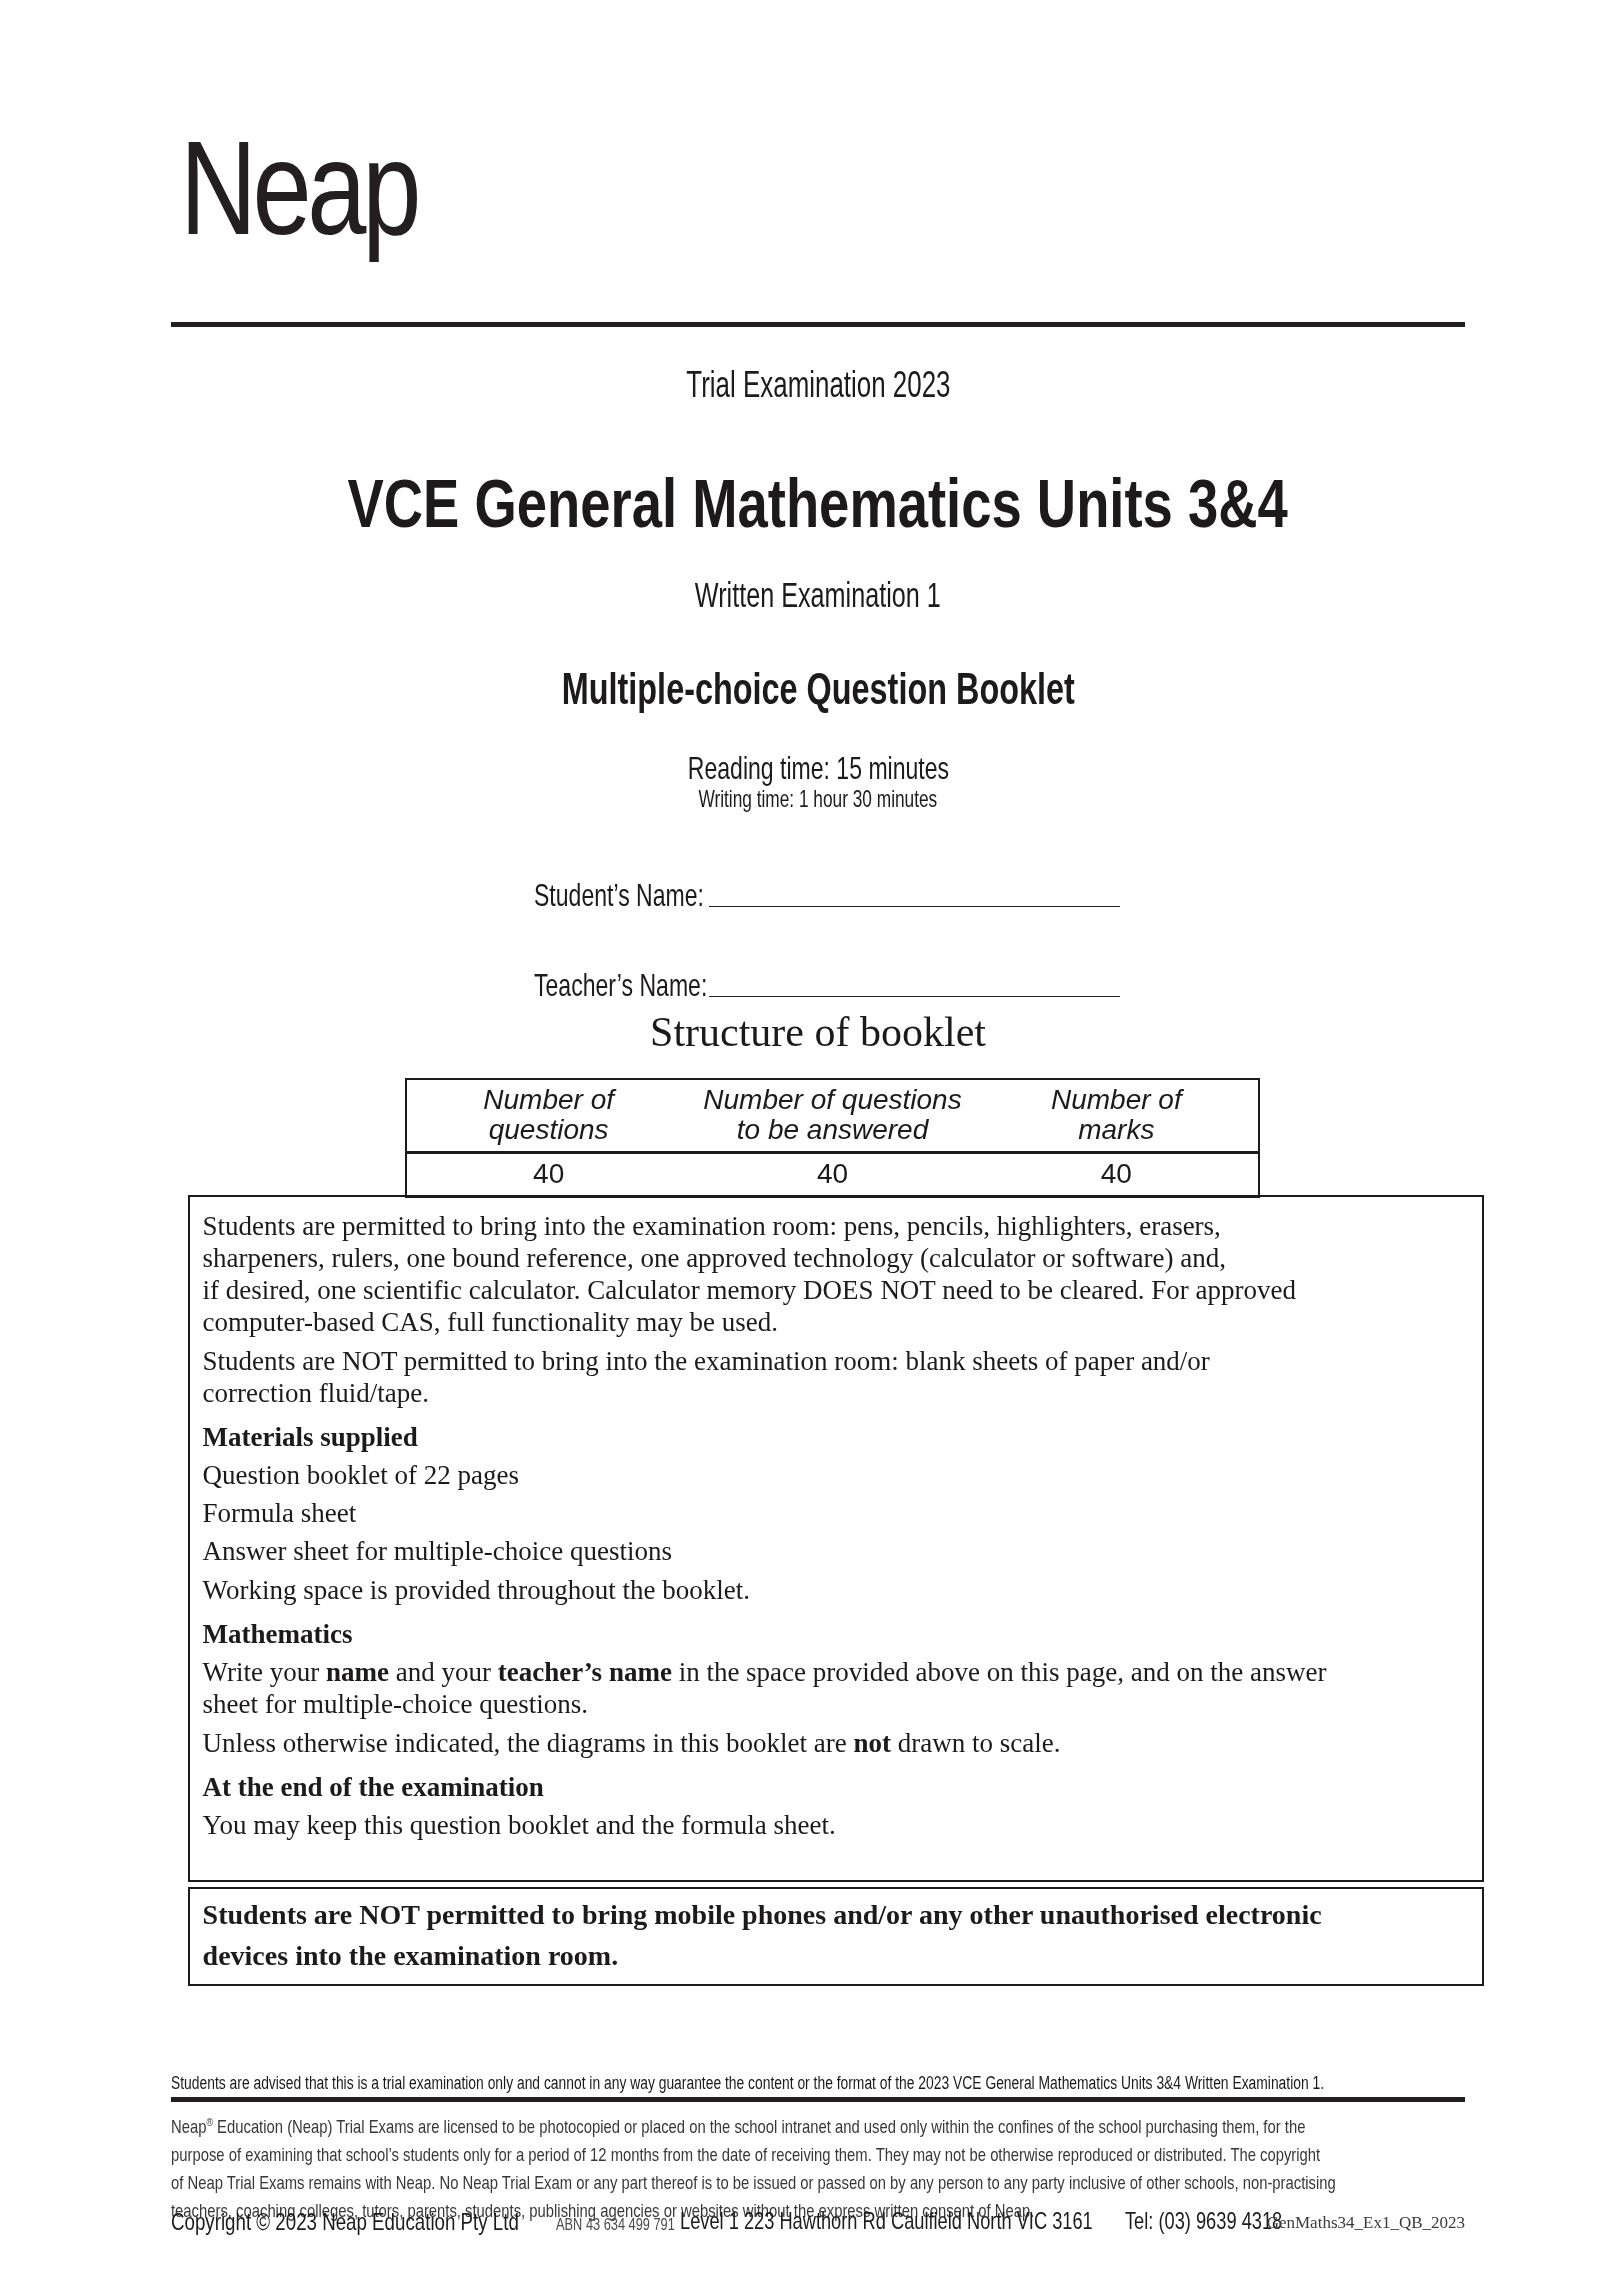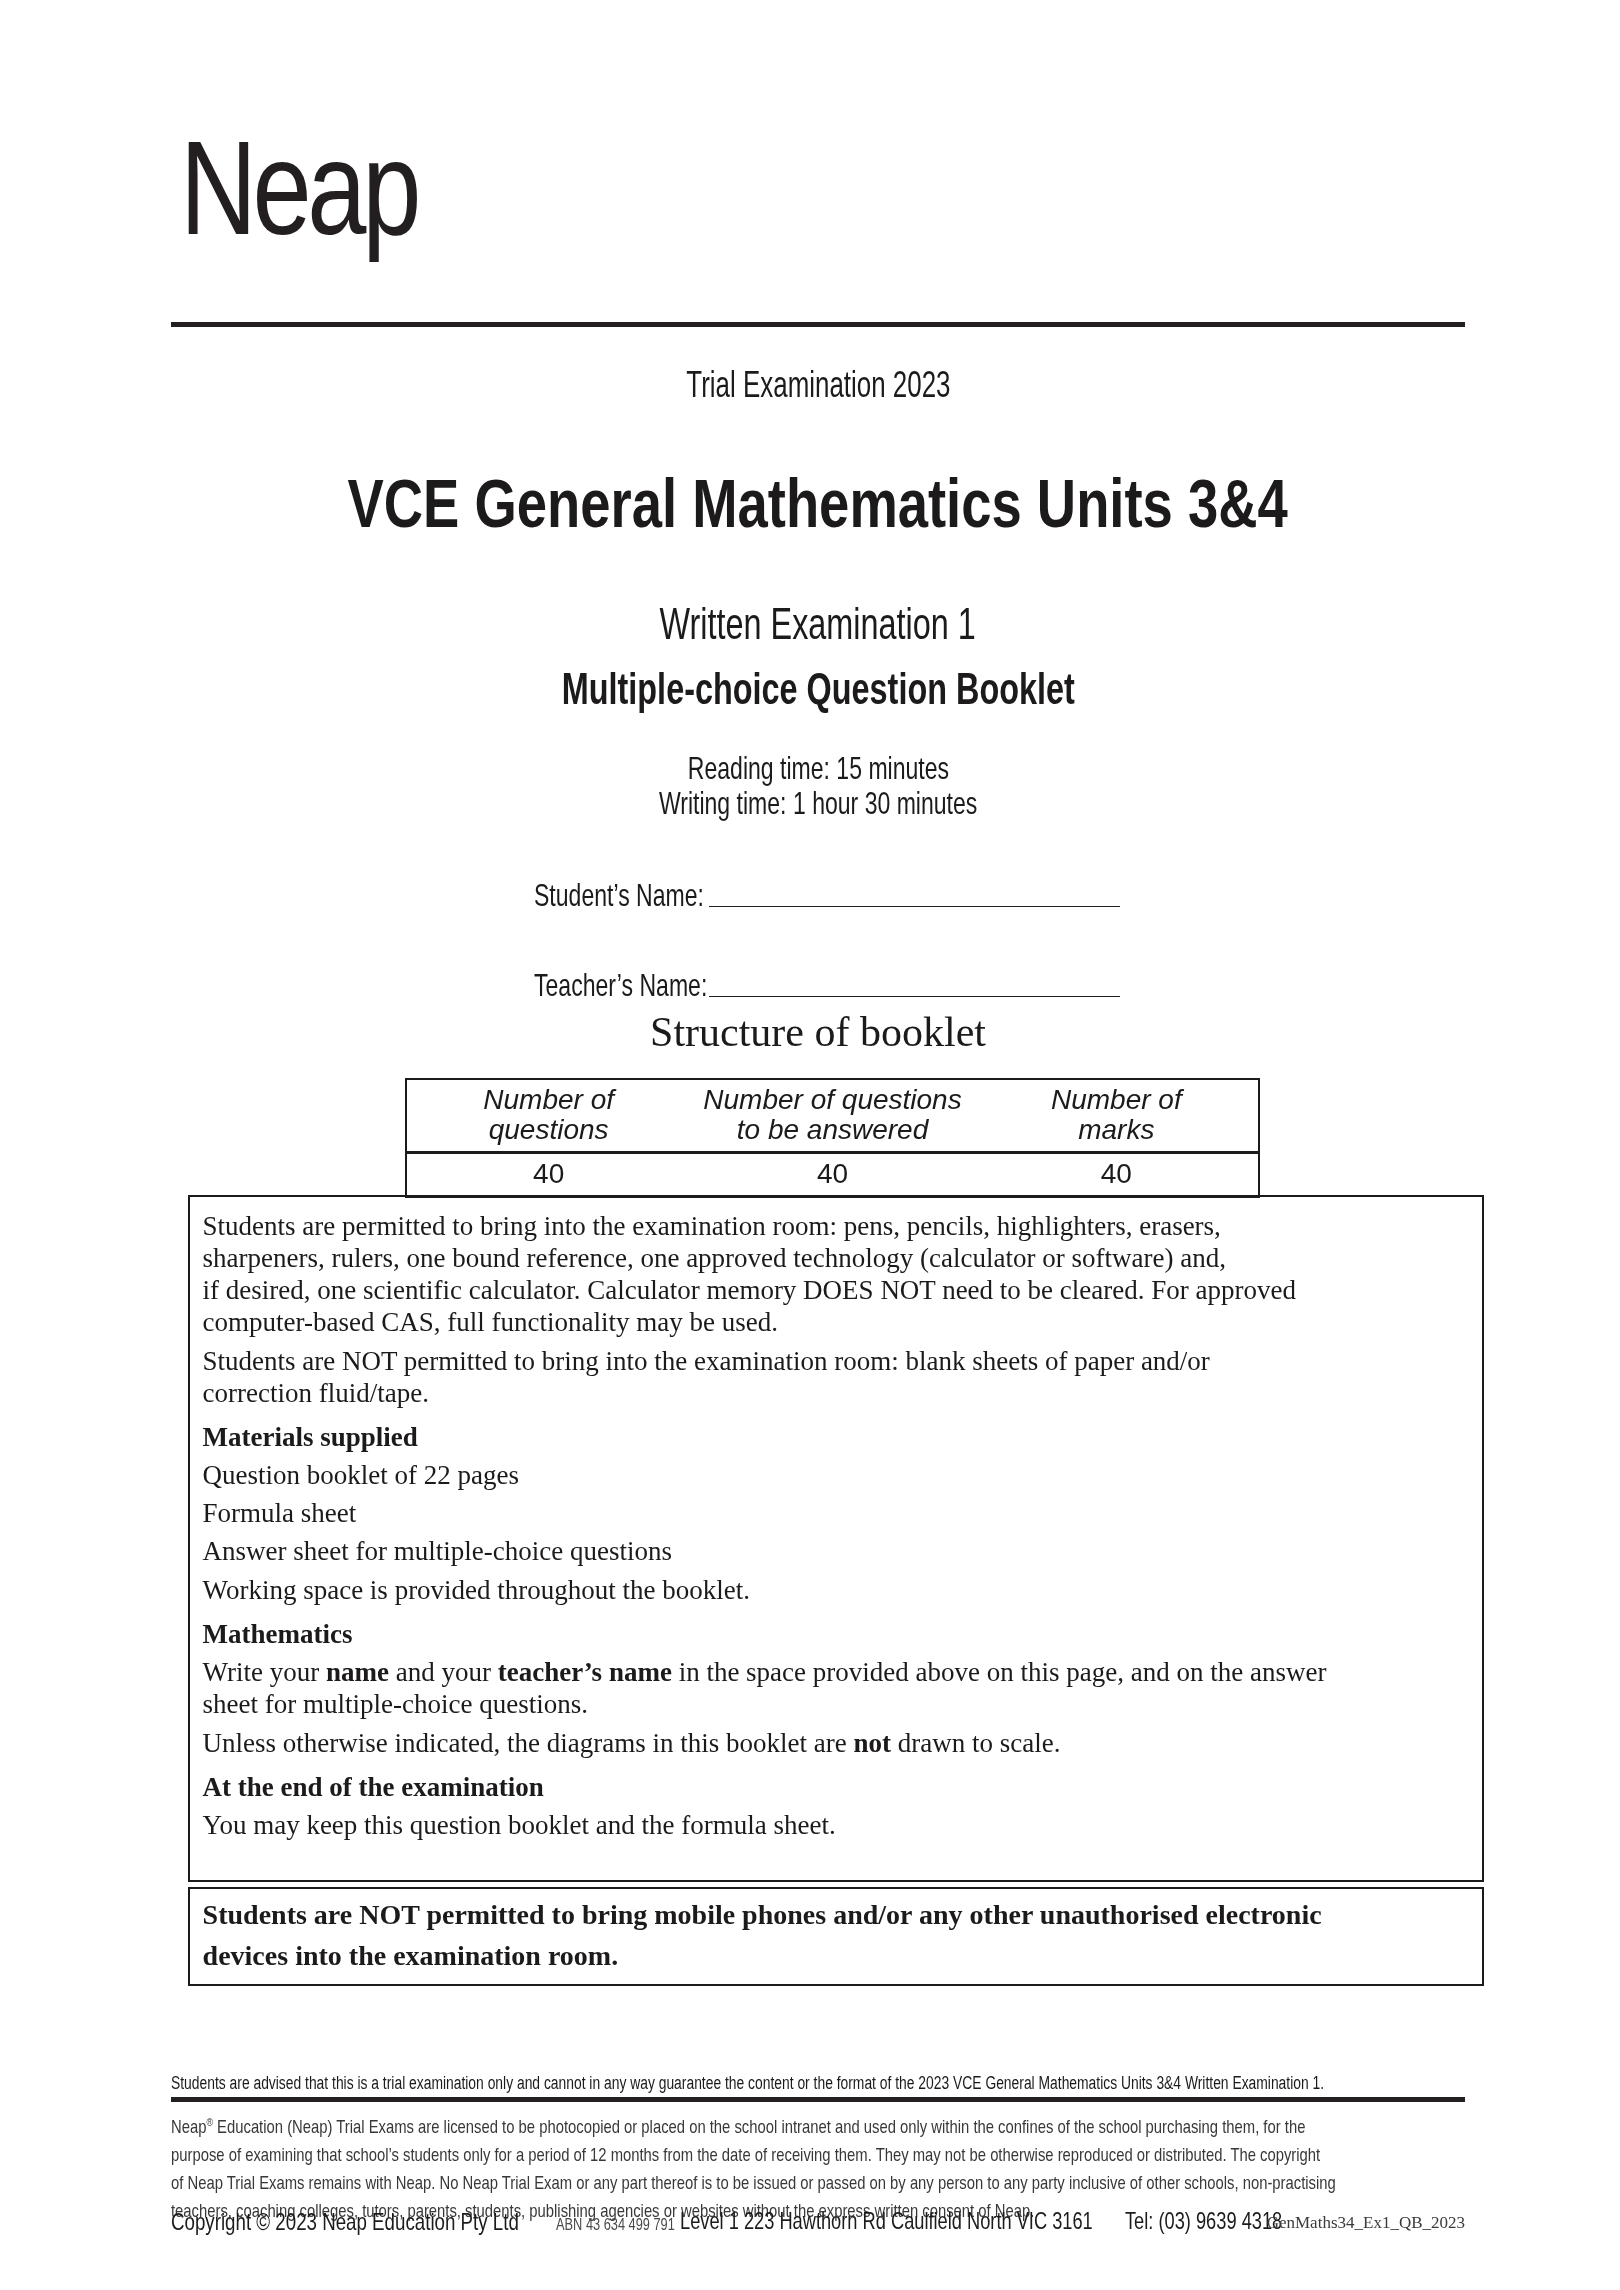--- a/index.html
+++ b/index.html
@@ -25,24 +25,24 @@
   .cxl72 { display: inline-block; transform: scaleX(0.72); transform-origin: left center; }
   .cxl77 { display: inline-block; transform: scaleX(0.77); transform-origin: left center; }
   .cxl78 { display: inline-block; transform: scaleX(0.78); transform-origin: left center; }
 
   #logo { left: 180px; top: 122px; font-size: 133px; line-height: 1; letter-spacing: -5.4px; color: #231f20; }
   .rule { background: #231f20; }
   #header-rule { left: 171px; top: 322px; width: 1294px; height: 4.5px; }
 
   #series  { top: 364px; font-size: 36px; }
   #title   { top: 464px; font-size: 68px; font-weight: bold; }
-  #exam    { top: 598px; font-size: 45px; }
+  #exam    { top: 575px; font-size: 35px; }
   #booklet { top: 663px; font-size: 45px; font-weight: bold; }
   #reading { top: 750px; font-size: 32px; }
-  #writing { top: 785px; font-size: 32px; }
+  #writing { top: 785px; font-size: 24px; }
 
   .name-label { font-size: 32px; }
   #student-label { left: 534px; top: 877px; }
   #teacher-label { left: 534px; top: 967px; }
   .fill-line { height: 0; border-bottom: 1.8px solid #231f20; width: 411px; left: 709px; }
   #student-line { top: 906px; }
   #teacher-line { top: 996px; }
 
   #structure-title { top: 1008px; font-family: "Liberation Serif", serif; font-weight: normal; font-size: 42px; }
 

